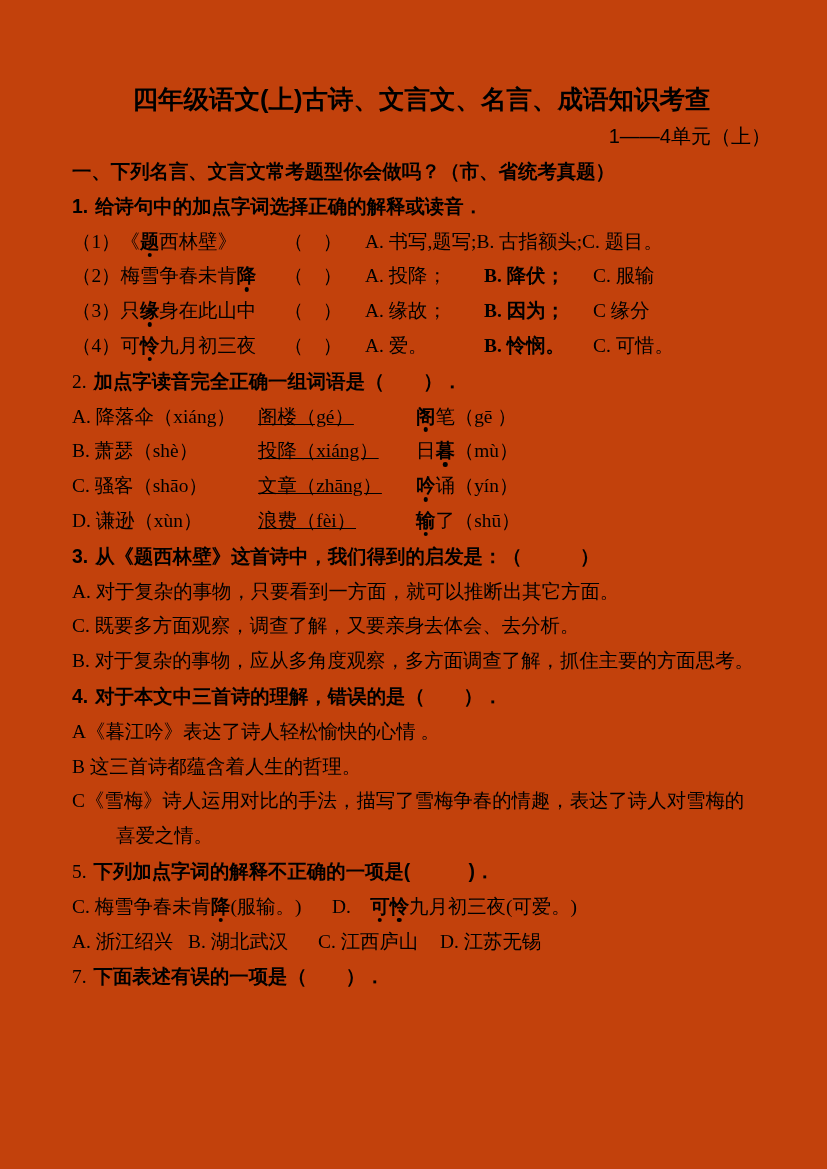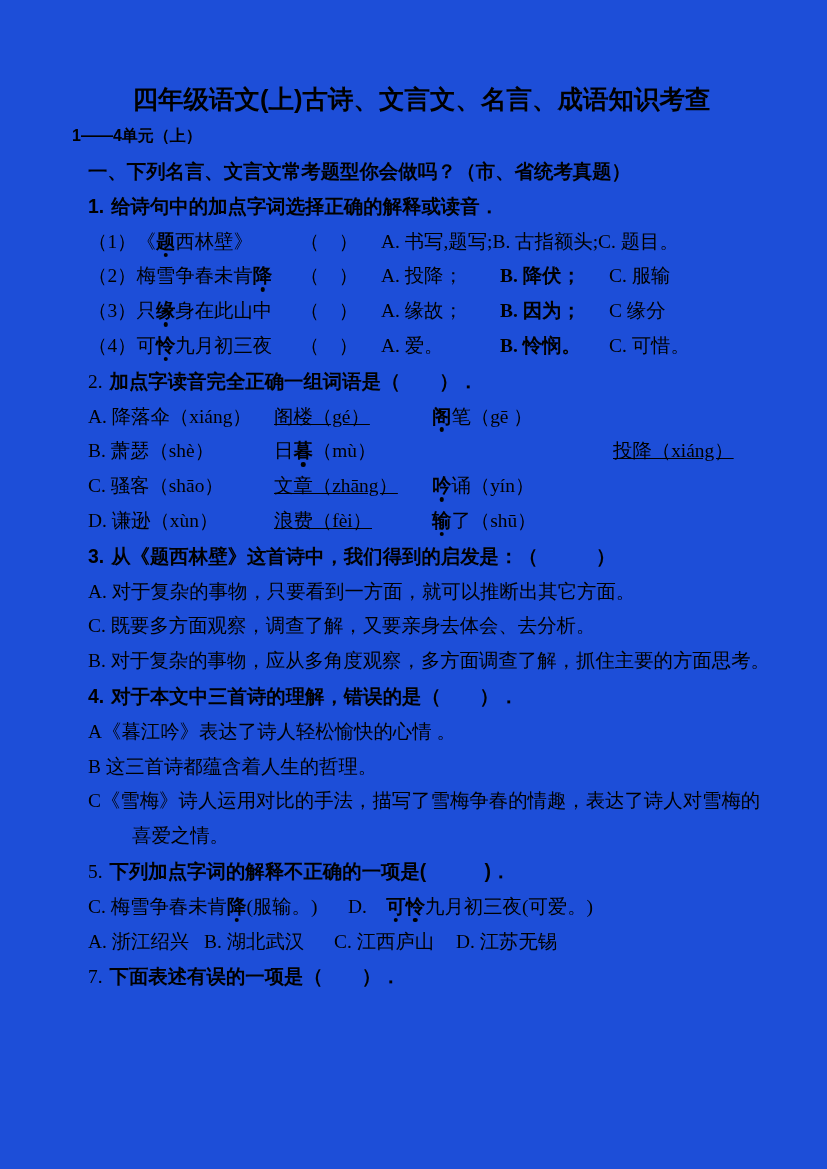--- a/index.html
+++ b/index.html
@@ -1,32 +1,32 @@
 <!DOCTYPE html>
 <html><head>
 <meta charset="utf-8">
 <style>
   html,body{margin:0;padding:0;background:#ffffff;}
   .page{
-    width:827px;height:1169px;background:#1d4ed8;box-sizing:border-box;
+    width:827px;height:1169px;background:#c2410c;box-sizing:border-box;
     padding:80px 56px 0 72px;color:#000;
     font-family:"Liberation Serif","DejaVu Serif",serif;
     font-size:19.4px;overflow:hidden;
   }
   .title{
     font-family:"Liberation Sans","DejaVu Sans",sans-serif;
     font-weight:bold;font-size:25.5px;line-height:38px;text-align:center;
     white-space:pre;
   }
   .subtitle{
     font-family:"Liberation Sans","DejaVu Sans",sans-serif;
-    font-weight:bold;font-size:16px;line-height:36px;text-align:left;
+    font-weight:normal;font-size:20px;line-height:36px;text-align:right;
     white-space:pre;
   }
-  .line{line-height:34.8px;white-space:pre;margin-left:16px;}
+  .line{line-height:34.8px;white-space:pre;}
   .h{
     font-family:"Liberation Sans","DejaVu Sans",sans-serif;
     font-weight:bold;
   }
   .qnum{
     font-family:"Liberation Serif","DejaVu Serif",serif;
     font-weight:normal;margin-right:7px;
   }
   .qnum.bold{
     font-family:"Liberation Sans","DejaVu Sans",sans-serif;
@@ -101,22 +101,22 @@
 
   <div class="line"><span class="qnum">2.</span><span class="h">加点字读音完全正确一组词语是（　　）．</span></div>
 
   <div class="line row">
     <span class="cell c2a"><span>A. 降落伞（xiáng）</span></span>
     <span class="cell c2b"><span>阁楼（gé）</span></span>
     <span class="cell grow"><span class="em">阁</span><span>笔（gē ）</span></span>
   </div>
   <div class="line row">
     <span class="cell c2a"><span>B. 萧瑟（shè）</span></span>
+    <span class="cell c2b"><span>投降（xiáng）</span></span>
     <span class="cell grow"><span>日</span><span class="em">暮</span><span>（mù）</span></span>
-    <span class="cell c2b"><span>投降（xiáng）</span></span>
   </div>
   <div class="line row">
     <span class="cell c2a"><span>C. 骚客（shāo）</span></span>
     <span class="cell c2b"><span>文章（zhāng）</span></span>
     <span class="cell grow"><span class="em">吟</span><span>诵（yín）</span></span>
   </div>
   <div class="line row">
     <span class="cell c2a"><span>D. 谦逊（xùn）</span></span>
     <span class="cell c2b"><span>浪费（fèi）</span></span>
     <span class="cell grow"><span class="em">输</span><span>了（shū）</span></span>

